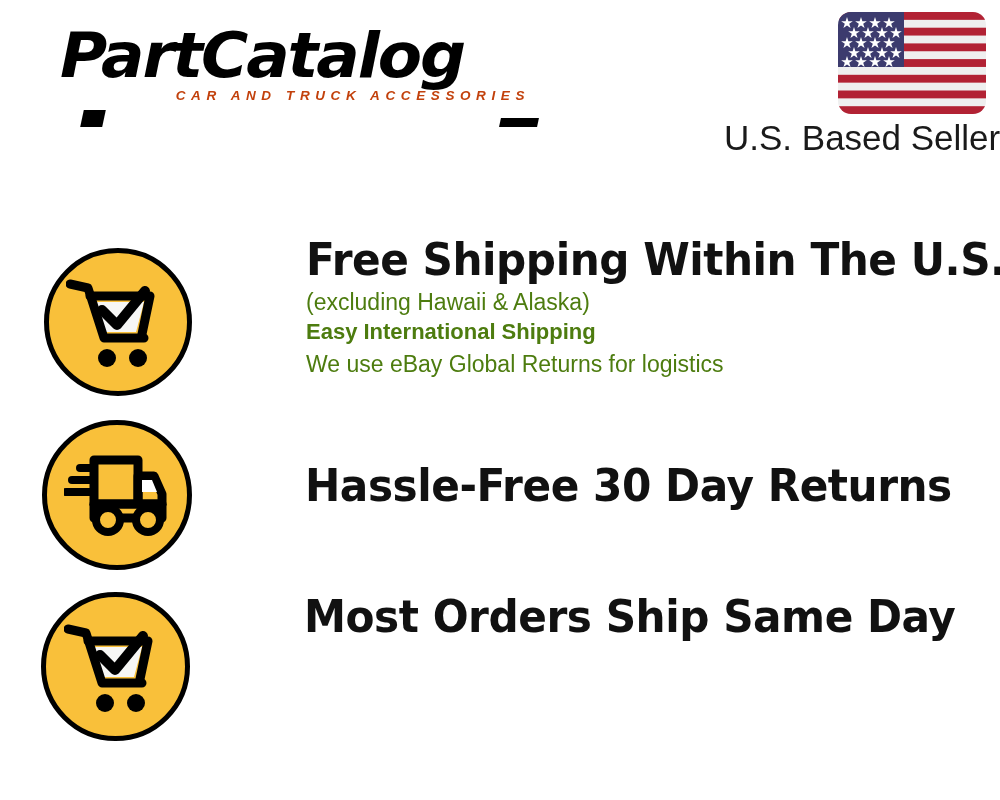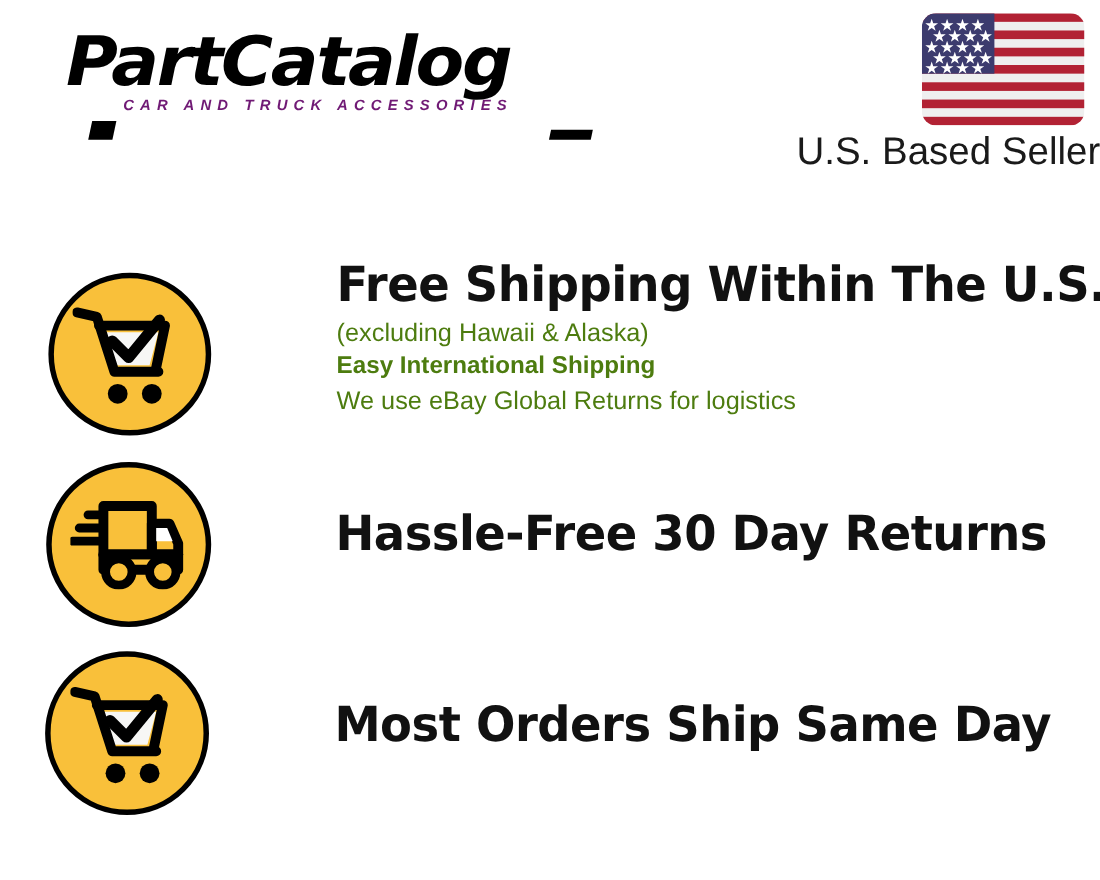--- a/index.html
+++ b/index.html
@@ -39,24 +39,25 @@
     white-space: nowrap;
     transform: scaleX(1.04);
     transform-origin: left center;
   }
   .brand-tagline {
     font-family: "Liberation Sans", sans-serif;
     font-weight: bold;
     font-style: italic;
     font-size: 13.5px;
     letter-spacing: 5.6px;
-    color: #701a75;
+    color: #c2410c;
     white-space: nowrap;
     margin-top: -2px;
     margin-left: 52px;
+    text-align: right;
   }
   .brand-rule-left {
     position: absolute;
     left: 22px;
     top: 88px;
     width: 22px;
     height: 17px;
     background: #000000;
     transform: skewX(-12deg);
   }
@@ -138,21 +139,21 @@
     font-size: 23px;
     line-height: 30px;
     color: #4d7c0f;
     white-space: nowrap;
   }
   .feature-sub.bold { font-weight: bold; font-size: 22px; }
   .feature-sub.plain { font-weight: normal; font-size: 23px; margin-top: 2px; }
 
   .row1-text { margin-left: 73px; margin-top: -13px; }
   .row2-text { margin-left: 72px; margin-top: 41px; }
-  .row3-text { margin-left: 73px; margin-top: 43px; }
+  .row3-text { margin-left: 73px; }
 </style>
 </head>
 <body>
 
 <div id="page">
 
   <div class="brand-logo">
     <div class="brand-wordmark">PartCatalog</div>
     <div class="brand-tagline">CAR AND TRUCK ACCESSORIES</div>
     <div class="brand-rule-left"></div>

